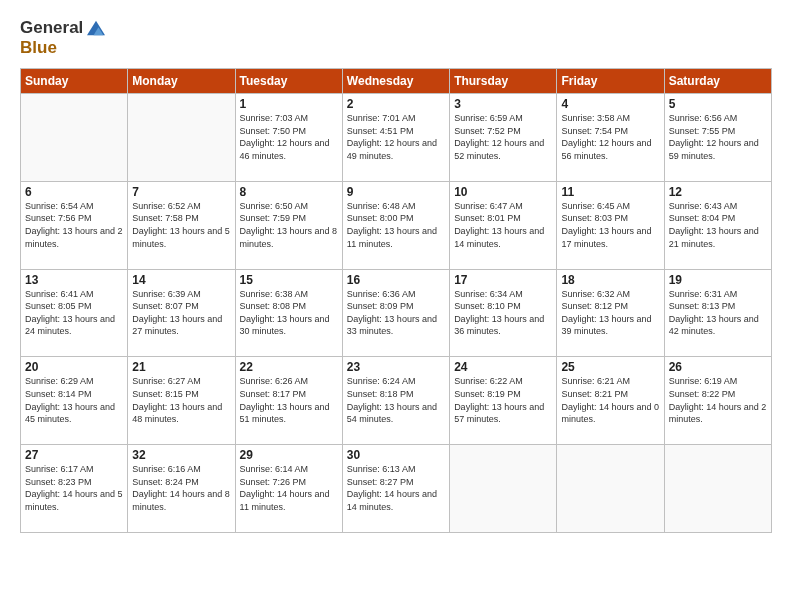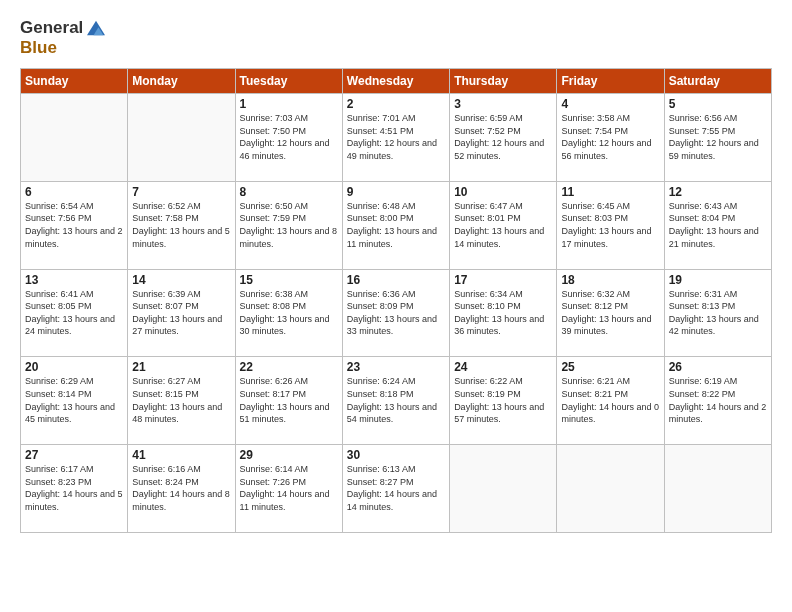--- a/index.html
+++ b/index.html
@@ -298,21 +298,21 @@
           </td>
         </tr>
         <tr>
           <td>
             <span class="day-num">27</span>
             <div class="day-info" style="white-space: pre-line;">Sunrise: 6:17 AM
 Sunset: 8:23 PM
 Daylight: 14 hours and 5 minutes.</div>
           </td>
           <td>
-            <span class="day-num">41</span>
+            <span class="day-num">32</span>
             <div class="day-info" style="white-space: pre-line;">Sunrise: 6:16 AM
 Sunset: 8:24 PM
 Daylight: 14 hours and 8 minutes.</div>
           </td>
           <td>
             <span class="day-num">29</span>
             <div class="day-info" style="white-space: pre-line;">Sunrise: 6:14 AM
 Sunset: 7:26 PM
 Daylight: 14 hours and 11 minutes.</div>
           </td>

